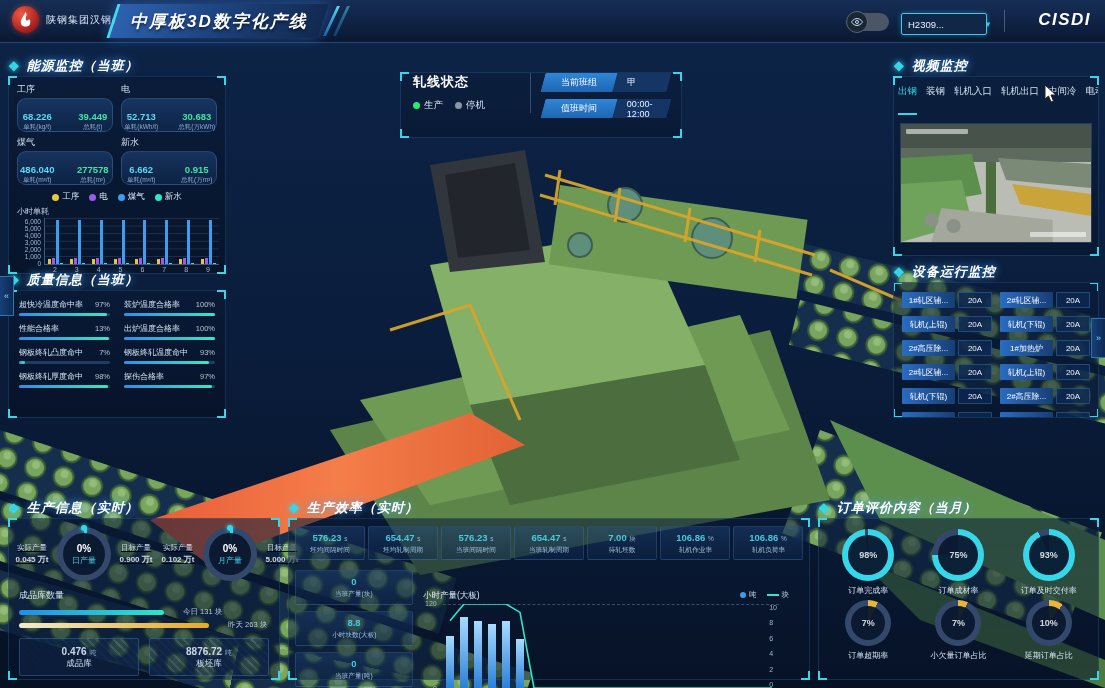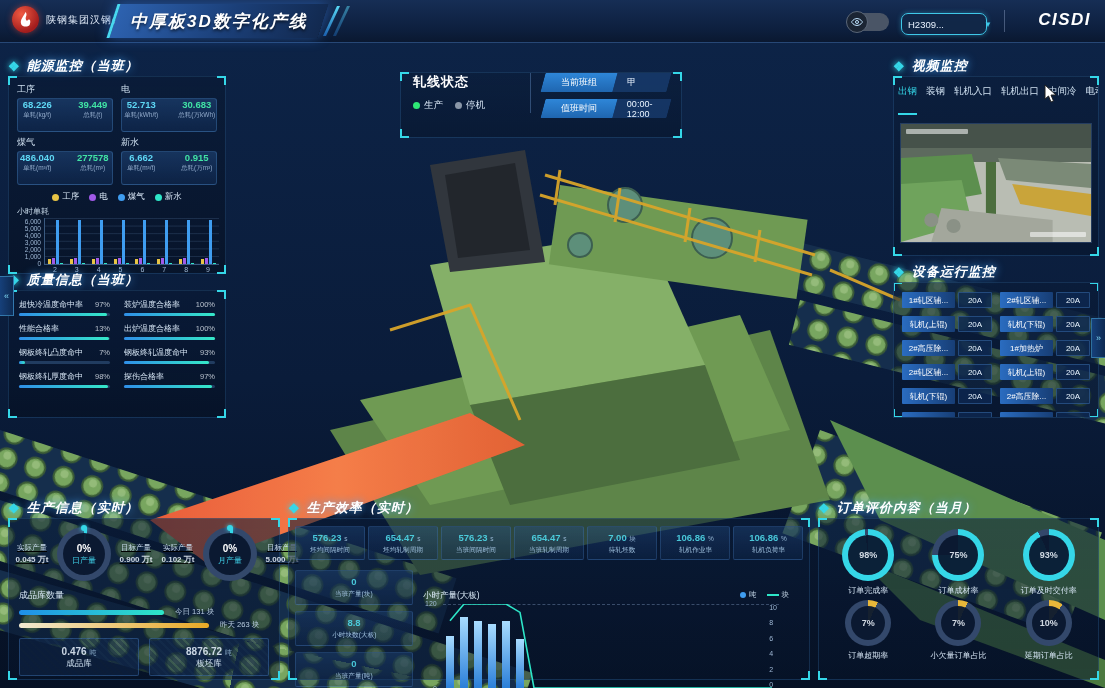--- a/index.html
+++ b/index.html
@@ -21,21 +21,21 @@
     background:linear-gradient(100deg,#2d62b0 0%,#1b3f78 55%,#12294f 100%);
     transform:skewX(-18deg);border-left:3px solid #48d8f0;box-shadow:0 0 12px rgba(60,140,255,.45);}
   .app-title{position:absolute;left:130px;top:10px;color:#fff;font-size:17px;font-weight:bold;
     font-style:italic;letter-spacing:2px;text-shadow:0 2px 3px rgba(0,0,0,.6);}
   .slash{position:absolute;top:6px;width:3px;height:30px;background:linear-gradient(180deg,#58d8f5,#1b5fae);transform:skewX(-25deg);}
   .toggle{position:absolute;right:216px;top:13px;width:42px;height:18px;border-radius:9px;
     background:#4a5566;display:flex;align-items:center;cursor:pointer;}
   .toggle-knob{width:20px;height:20px;margin-left:-1px;border-radius:50%;background:#1b2534;
     border:1px solid #5a6678;display:flex;align-items:center;justify-content:center;}
   .dd{position:absolute;right:118px;top:13px;width:72px;height:20px;border:1px solid #3fc8e8;
-    border-radius:7px;background:rgba(18,40,72,.9);display:flex;align-items:center;
+    border-radius:2px;background:rgba(18,40,72,.9);display:flex;align-items:center;
     justify-content:space-between;padding:0 6px;cursor:pointer;box-shadow:0 0 5px rgba(60,200,240,.4);gap:40px;}
   .dd-val{color:#e8f2ff;font-size:9.5px;}
   .dd-arrow{color:#3fc8e8;font-size:8px;}
   .brand{position:absolute;right:14px;top:10px;color:#fff;font-size:17px;font-weight:800;
     letter-spacing:1.5px;font-style:italic;}
   .brand-sep{position:absolute;right:100px;top:10px;width:1px;height:22px;background:rgba(200,220,255,.3);}
   
   .panel{position:absolute;z-index:20;}
   .ptitle{display:flex;align-items:center;gap:6px;height:20px;color:#fff;
     font-size:13px;font-weight:bold;font-style:italic;letter-spacing:1px;
@@ -45,23 +45,23 @@
     border:1px solid rgba(70,140,210,.22);}
   .pbox.lite{background:linear-gradient(180deg,rgba(10,28,56,.58),rgba(7,20,42,.55));}
   .corner{position:absolute;width:7px;height:7px;border:2px solid #35d7e8;}
   .corner.tl{top:-1px;left:-1px;border-right:none;border-bottom:none;}
   .corner.tr{top:-1px;right:-1px;border-left:none;border-bottom:none;}
   .corner.bl{bottom:-1px;left:-1px;border-right:none;border-top:none;}
   .corner.br{bottom:-1px;right:-1px;border-left:none;border-top:none;}
   
   #energy-groups{display:grid;grid-template-columns:1fr 1fr;gap:4px 8px;padding:6px 8px 2px;}
   .e-name{color:#cfe0f0;font-size:9px;margin-bottom:2px;}
-  .e-card{height:32px;border-radius:3px;border:1px solid rgba(90,160,230,.28);
+  .e-card{height:32px;border-radius:9px;border:1px solid rgba(90,160,230,.28);
     background:linear-gradient(180deg,rgba(45,95,160,.38),rgba(18,45,88,.5));
-    display:flex;align-items:flex-start;gap:17px;}
+    display:flex;align-items:flex-end;gap:17px;}
   .e-half{flex:1;text-align:center;line-height:1.25;}
   .e-val{font-size:9.5px;font-weight:bold;}
   .v-cyan{color:#5fd8f5;} .v-green{color:#41e3a5;}
   .e-unit{font-size:6.5px;color:#8fa8c8;}
   #e-legend{display:flex;justify-content:center;gap:10px;margin-top:4px;}
   .lg-item{display:flex;align-items:center;gap:3px;color:#d8e6f5;font-size:8.5px;}
   .lg-dot{width:7px;height:7px;border-radius:50%;}
   .e-chart-label{color:#c8daea;font-size:8px;margin:3px 0 1px 8px;}
   #e-chart{display:flex;padding:0 6px;}
   .e-ylab{width:26px;display:flex;flex-direction:column;justify-content:space-between;
@@ -120,21 +120,21 @@
     display:flex;flex-direction:column;align-items:center;justify-content:center;}
   .g-pct{color:#fff;font-size:10px;font-weight:bold;}
   .g-sub{color:#3fd0e8;font-size:8px;margin-top:1px;}
   .g-knob{position:absolute;left:50%;top:-2px;width:6px;height:6px;margin-left:-3px;
     border-radius:50%;background:#35d7e8;box-shadow:0 0 4px #35d7e8;}
   .inv-label{color:#d8e8f5;font-size:9px;padding:6px 10px 2px;}
   .inv-row{display:flex;align-items:center;padding:3px 10px 0;}
   .inv-fill{height:5px;border-radius:3px;}
   .inv-c{background:linear-gradient(90deg,#1f8fe8,#2ee6c8);}
   .inv-y{background:linear-gradient(90deg,#f2ead0,#e8a825);}
-  .inv-text{color:#b8cce0;font-size:7.5px;margin-left:11px;white-space:nowrap;}
+  .inv-text{color:#b8cce0;font-size:7.5px;margin-left:19px;white-space:nowrap;}
   #stores{display:flex;gap:10px;padding:8px 10px;}
   .store{flex:1;height:36px;border:1px solid rgba(70,130,200,.4);border-radius:2px;
     background:repeating-linear-gradient(45deg,rgba(70,130,200,.10) 0 2px,rgba(18,42,80,.45) 2px 6px);
     display:flex;flex-direction:column;align-items:center;justify-content:center;line-height:1.3;}
   .store-val{color:#eaf4ff;font-size:10px;font-weight:bold;opacity:.85;}
   .store-val small{font-size:7px;color:#9fc0dd;font-weight:normal;}
   .store-lab{color:#cfe0f0;font-size:8.5px;}
   
   #eff-stats{display:flex;gap:3px;padding:7px 6px 4px;}
   .eff-stat{flex:1;height:32px;border:1px solid rgba(80,140,210,.25);border-radius:2px;

